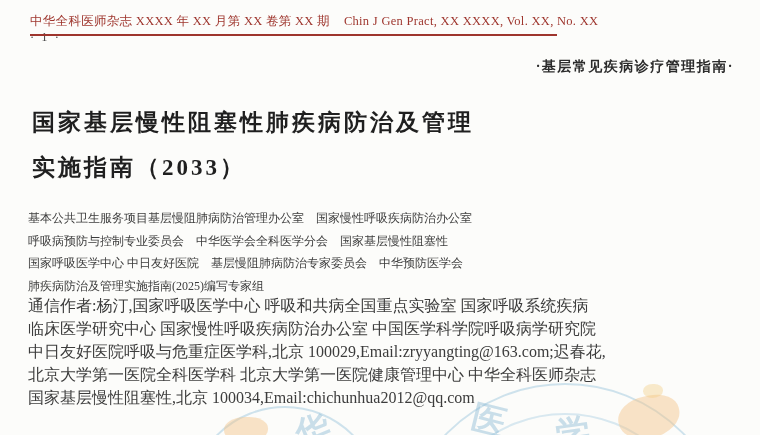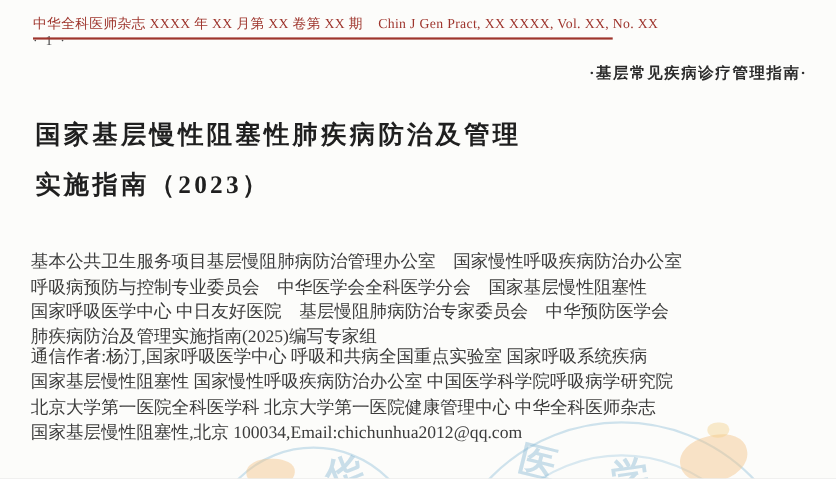--- a/index.html
+++ b/index.html
@@ -74,30 +74,30 @@
     font-weight: 600;
     line-height: 45px;
     letter-spacing: 3px;
     white-space: nowrap;
   }
 
   
   .affiliations {
     position: absolute;
     left: 28px;
-    top: 228px;
-    font-size: 16px;
+    top: 207px;
+    font-size: 12px;
     line-height: 22.6px;
     color: #3c3c3c;
     white-space: nowrap;
   }
   .correspondence {
     position: absolute;
     left: 28px;
-    top: 313px;
+    top: 294px;
     font-size: 16px;
     line-height: 23px;
     color: #3c3c3c;
     white-space: nowrap;
   }
 
   
   .watermark {
     position: absolute;
     left: 0;
@@ -154,30 +154,31 @@
       <span>中华全科医师杂志 XXXX 年 XX 月第 XX 卷第 XX 期</span><span class="en">Chin J Gen Pract, XX XXXX, Vol. XX, No. XX</span>
     </div>
     <div class="page-number">· 1 ·</div>
   </div>
   <div class="head-rule"></div>
 
   <div class="section-label">·基层常见疾病诊疗管理指南·</div>
 
   <div class="article-title">
     <div>国家基层慢性阻塞性肺疾病防治及管理</div>
-    <div>实施指南（2023）</div>
+    <div>实施指南（2033）</div>
   </div>
 
   <div class="affiliations">
     <div>基本公共卫生服务项目基层慢阻肺病防治管理办公室　国家慢性呼吸疾病防治办公室</div>
     <div>呼吸病预防与控制专业委员会　中华医学会全科医学分会　国家基层慢性阻塞性</div>
     <div>国家呼吸医学中心 中日友好医院　基层慢阻肺病防治专家委员会　中华预防医学会</div>
     <div>肺疾病防治及管理实施指南(2025)编写专家组</div>
   </div>
 
   <div class="correspondence">
     <div>通信作者:杨汀,国家呼吸医学中心 呼吸和共病全国重点实验室 国家呼吸系统疾病</div>
-    <div>国家基层慢性阻塞性 国家慢性呼吸疾病防治办公室 中国医学科学院呼吸病学研究院</div>
+    <div>临床医学研究中心 国家慢性呼吸疾病防治办公室 中国医学科学院呼吸病学研究院</div>
+    <div>中日友好医院呼吸与危重症医学科,北京 100029,Email:zryyangting@163.com;迟春花,</div>
     <div>北京大学第一医院全科医学科 北京大学第一医院健康管理中心 中华全科医师杂志</div>
     <div>国家基层慢性阻塞性,北京 100034,Email:chichunhua2012@qq.com</div>
   </div>
 
 </div>
 
 </body></html>

